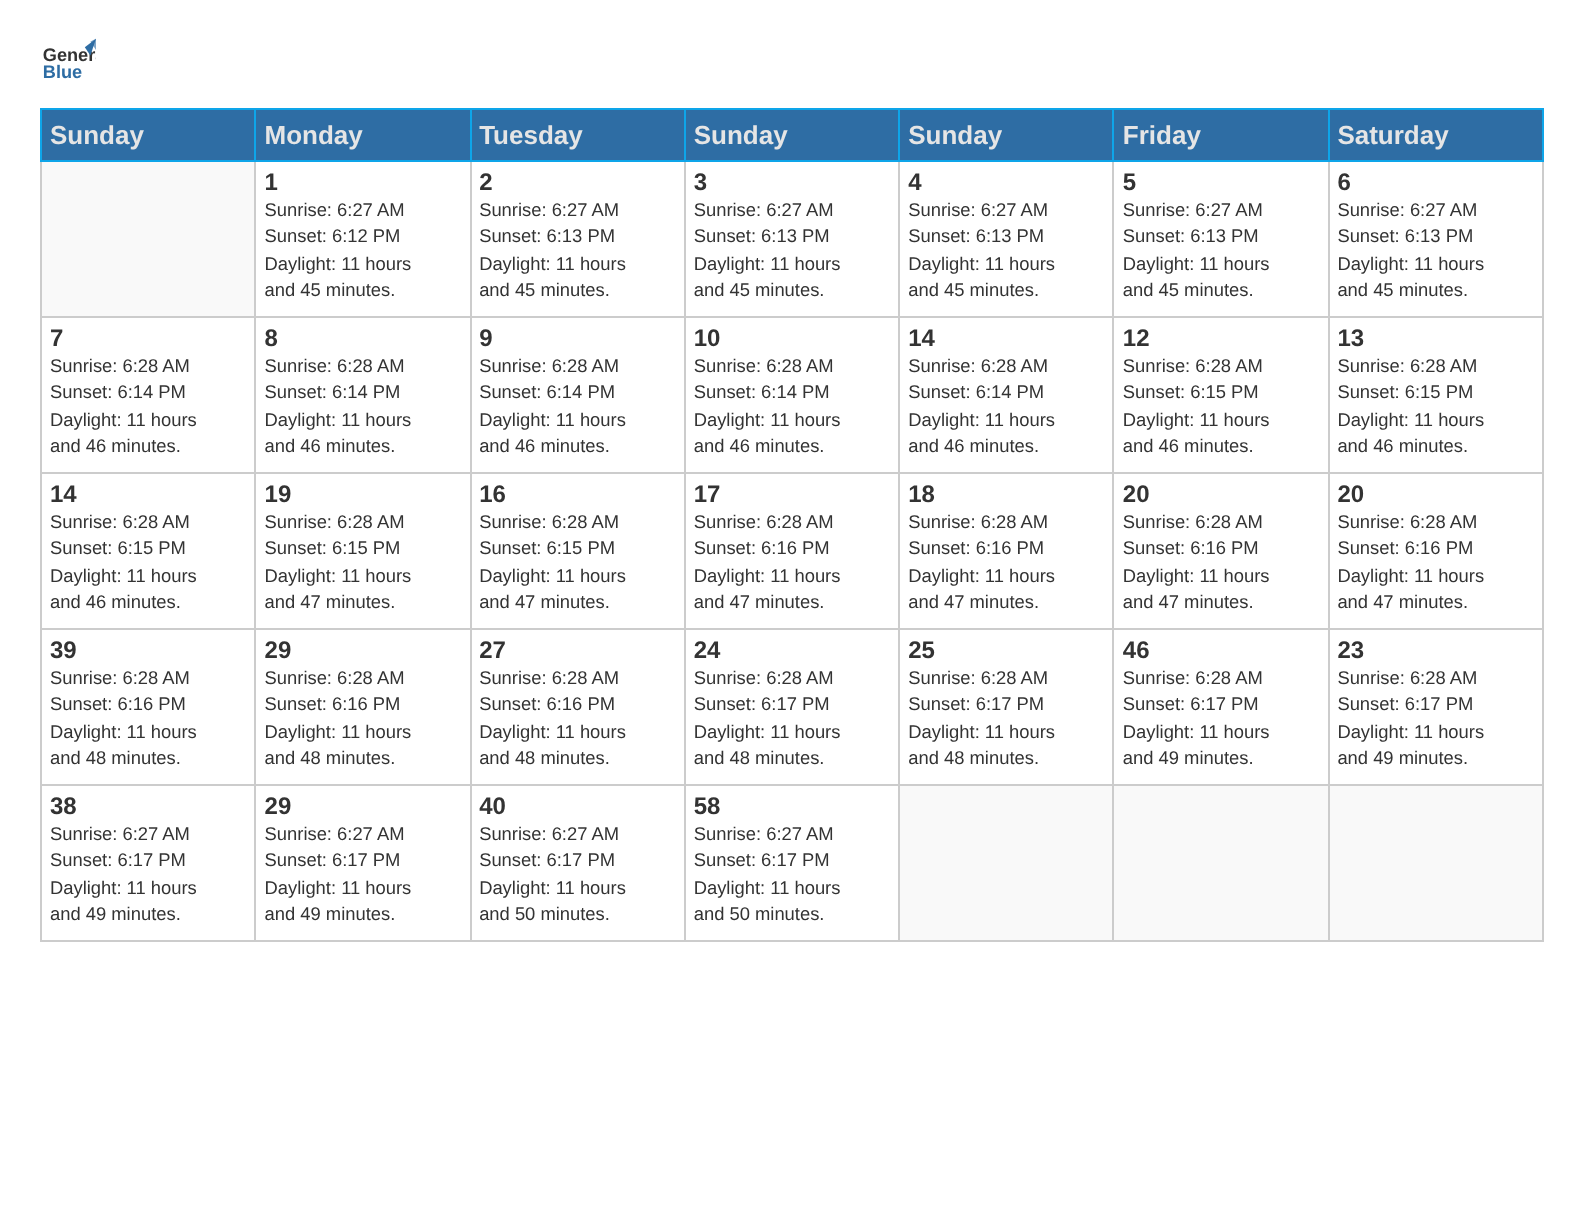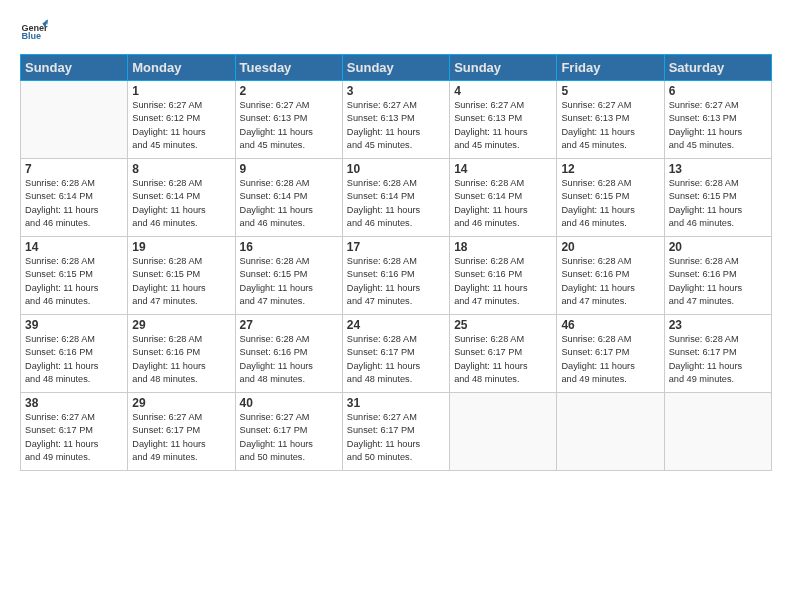--- a/index.html
+++ b/index.html
@@ -331,21 +331,21 @@
 and 49 minutes.</div>
           </td>
           <td>
             <span class="day-num">40</span>
             <div class="day-info" style="white-space: pre-line;">Sunrise: 6:27 AM
 Sunset: 6:17 PM
 Daylight: 11 hours
 and 50 minutes.</div>
           </td>
           <td>
-            <span class="day-num">31</span>
+            <span class="day-num">58</span>
             <div class="day-info" style="white-space: pre-line;">Sunrise: 6:27 AM
 Sunset: 6:17 PM
 Daylight: 11 hours
 and 50 minutes.</div>
           </td>
           <td class="empty"></td>
           <td class="empty"></td>
           <td class="empty"></td>
         </tr>
       </tbody>

